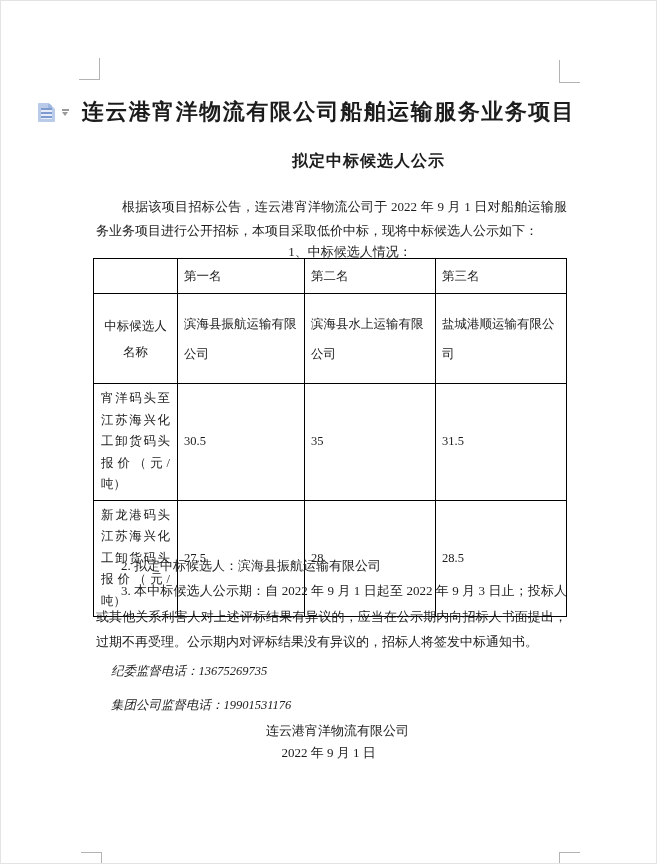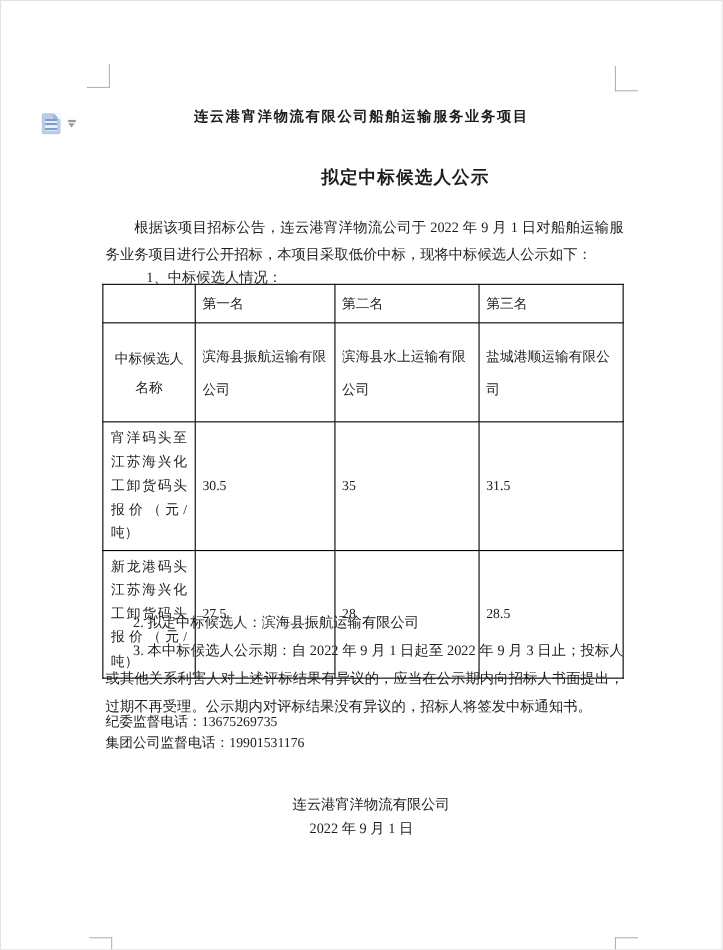--- a/index.html
+++ b/index.html
@@ -25,32 +25,32 @@
     border-style:solid;border-width:0 6px 6px 0;border-color:transparent #ffffff transparent transparent;}
   .doc-icon .fold-shade{position:absolute;right:3px;top:1px;width:4px;height:4px;background:#9db7de;}
   .doc-icon .lines{position:absolute;left:3px;right:3px;top:5px;height:11px;
     background:repeating-linear-gradient(to bottom,#7d9bce 0 2px,#e7eefa 2px 4px);}
   .dd-arrow{position:absolute;left:23px;top:6px;width:9px;height:8px;}
   .dd-arrow .bar{position:absolute;left:1px;top:0;width:7px;height:2px;background:#9a9a9a;}
   .dd-arrow .tri{position:absolute;left:1px;top:3px;width:0;height:0;
     border-left:3.5px solid transparent;border-right:3.5px solid transparent;border-top:4px solid #9a9a9a;}
   
   .doc-title{position:absolute;top:96px;left:0;width:100%;text-align:center;
-    font-size:13px;font-weight:bold;letter-spacing:1.5px;}
+    font-size:22px;font-weight:bold;letter-spacing:1.5px;}
   .doc-subtitle{position:absolute;top:150px;left:0;width:100%;text-align:center;
     font-size:16px;font-weight:bold;letter-spacing:1px;margin-left:40px;}
   .para{position:absolute;left:95px;width:471px;font-size:13px;line-height:24px;
     text-align:justify;margin:0;}
   .intro{top:194px;text-indent:26px;}
-  .item1{top:239px;text-indent:37px;text-align:left;}
+  .item1{top:239px;text-indent:37px;text-align:center;}
   .item2{top:552px;line-height:25px;text-indent:25px;text-align:left;}
   .item3{top:577px;line-height:25.5px;text-indent:25px;}
   .phones{position:absolute;left:95px;top:646px;width:471px;font-size:12.5px;
     line-height:18.5px;text-align:left;}
-  .phones p{margin:0;}
+  .phones p{margin:15px;font-style:italic;}
   .signoff{position:absolute;left:95px;top:719px;width:483px;text-align:center;
     font-size:13px;line-height:21.5px;}
   .signoff .date{padding-right:18px;}
   
   .tbl-wrap{position:absolute;left:92px;top:257px;}
   table{border-collapse:collapse;table-layout:fixed;width:474px;}
   td{border:1px solid #000;font-size:12.5px;text-align:left;vertical-align:middle;
      padding:2px 6px;overflow:hidden;}
   col.c0{width:84px;} col.c1{width:127px;} col.c2{width:131px;} col.c3{width:131px;}
   tr.hdr td{height:30px;font-size:12.5px;}

